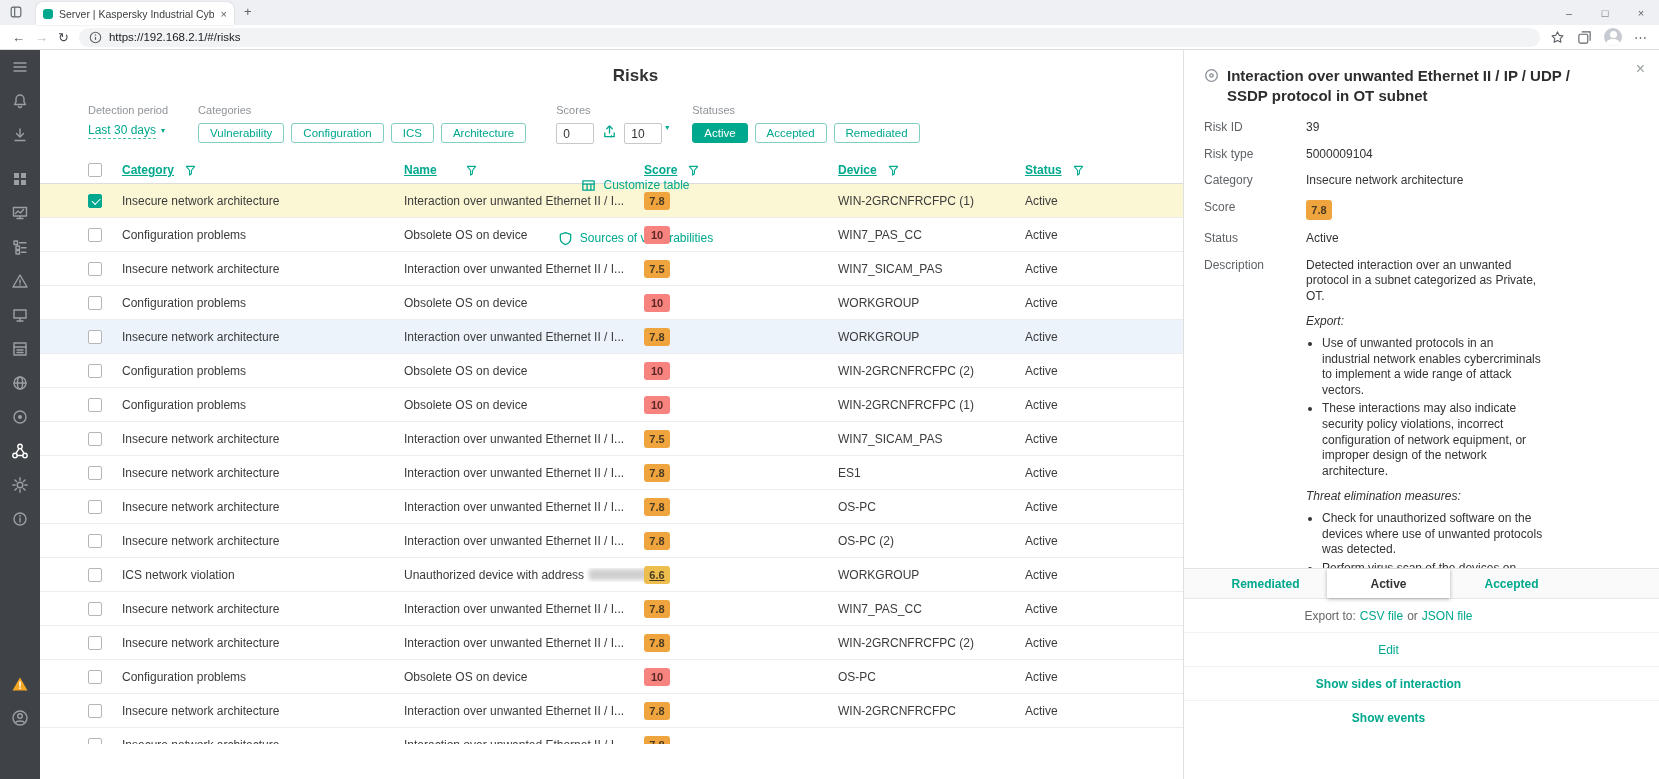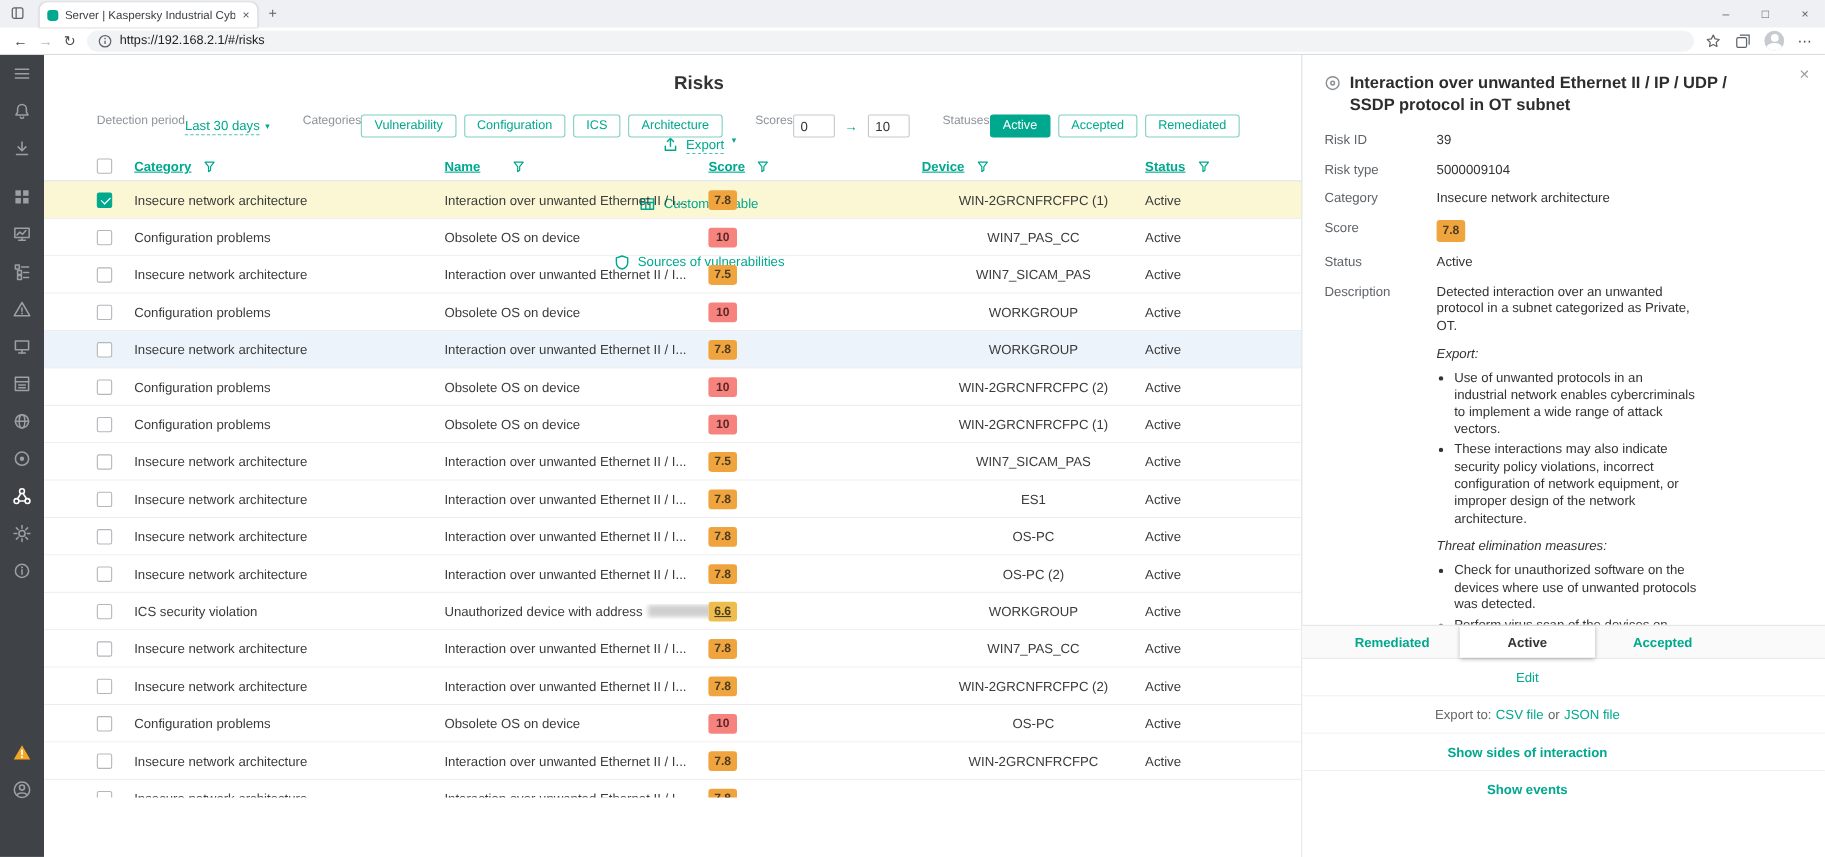--- a/index.html
+++ b/index.html
@@ -40,41 +40,41 @@
   
   .main{width:1143px;flex-shrink:0;overflow:hidden;}
   .page-header{display:flex;align-items:center;padding:16px 0 0 48px;height:42px;gap:38px;flex-direction:column;}
   .page-title{font-size:17px;font-weight:700;color:#333;}
   .tool{display:flex;gap:7px;color:var(--accent,#00A88E);font-size:12px;cursor:pointer;}
   .tool .ti{width:15px;height:15px;stroke:var(--accent,#00A88E);fill:none;stroke-width:1.4;stroke-linecap:round;stroke-linejoin:round;}
   .tool .lbl-u{border-bottom:1px dashed rgba(0,168,142,.7);padding-bottom:1px;}
   .caret{font-size:8px;line-height:1;}
 
   .filters{display:flex;padding-left:48px;margin-top:12px;gap:30px;}
-  .fgroup{display:flex;flex-direction:row;}
+  .fgroup{display:flex;flex-direction:column;}
   .flabel{font-size:11px;color:#8f9499;margin-bottom:7px;}
   .fvalue{font-size:12px;color:var(--accent,#00A88E);display:flex;align-items:center;gap:5px;}
   .fvalue .lbl-u{border-bottom:1px dashed rgba(0,168,142,.7);padding-bottom:1px;}
   .chips{display:flex;gap:7px;justify-content:space-between;}
   .chip{font-size:11.5px;color:var(--accent,#00A88E);border:1px solid #7fd0c2;border-radius:3px;padding:3px 11px;white-space:nowrap;}
   .chip.selected{background:var(--accent,#00A88E);color:#fff;border-color:var(--accent,#00A88E);}
   .score-range{display:flex;align-items:center;gap:9px;}
   .score-box{width:38px;height:21px;border:1px solid #c6c9cc;border-radius:2px;font-size:12px;color:#333;display:flex;align-items:center;padding-left:6px;background:#fff;}
   .score-arrow{color:var(--accent,#00A88E);font-size:12px;}
 
   .table-head{display:flex;align-items:center;height:27px;margin-top:13px;border-bottom:1px solid #dcdcdc;padding-left:48px;}
   .th{display:flex;align-items:center;gap:11px;}
   .th-label{font-size:12px;font-weight:600;color:var(--accent,#00A88E);text-decoration:underline;}
   .funnel{width:11px;height:11px;stroke:var(--accent,#00A88E);fill:none;stroke-width:1.2;stroke-linejoin:round;}
 
   .c-check{width:34px;flex-shrink:0;display:flex;align-items:center;}
   .c-cat{width:282px;flex-shrink:0;padding-right:12px;}
   .c-name{width:240px;flex-shrink:0;padding-right:12px;white-space:nowrap;overflow:hidden;gap:29px;}
   .c-score{width:194px;flex-shrink:0;}
-  .c-device{width:203px;flex-shrink:0;text-align:center;}
+  .c-device{width:187px;flex-shrink:0;}
   .c-status{flex:1;}
 
   .table-body{height:560px;overflow:hidden;}
   .trow{display:flex;align-items:center;height:34px;border-bottom:1px solid #ededed;padding-left:48px;font-size:12px;color:#3b3b3b;background:#fff;}
   .trow.hl-selected{background:var(--selected-row,#FBF7D5);}
   .trow.hl-blue{background:var(--hover-row,#EDF3FA);}
   .checkbox{width:14px;height:14px;border:1px solid #b4b7ba;border-radius:2px;background:#fff;position:relative;display:inline-block;}
   .checkbox.checked{background:var(--accent,#00A88E);border-color:var(--accent,#00A88E);}
   .checkbox.checked::after{content:"";position:absolute;left:2.5px;top:3.5px;width:7px;height:3.5px;border-left:1.6px solid #fff;border-bottom:1.6px solid #fff;transform:rotate(-45deg);}
   .badge{display:inline-block;min-width:26px;text-align:center;padding:3px 5px;border-radius:3px;font-size:11px;font-weight:700;color:#4a3b23;}
@@ -503,21 +503,21 @@
     <span class="cell c-name"><span class="name-text">Interaction over unwanted Ethernet II / I...</span></span>
     <span class="cell c-score"><span class="badge orange">7.8</span></span>
     <span class="cell c-device">OS-PC (2)</span>
     <span class="cell c-status">Active</span>
   </div>
 
   <div class="trow">
     <span class="cell c-check">
               <span class="checkbox"></span>
             </span>
-    <span class="cell c-cat">ICS security violation</span>
+    <span class="cell c-cat">ICS network violation</span>
     <span class="cell c-name"><span class="name-text">Unauthorized device with address</span><span class="redacted"></span></span>
     <span class="cell c-score"><span class="badge yellow">6.6</span></span>
     <span class="cell c-device">WORKGROUP</span>
     <span class="cell c-status">Active</span>
   </div>
 
   <div class="trow">
     <span class="cell c-check">
               <span class="checkbox"></span>
             </span>
@@ -623,29 +623,29 @@
         </div>
       </div>
 
       <div class="panel-bottom">
         <div class="status-switch">
           <span class="seg">Remediated</span>
           <span class="seg current">Active</span>
           <span class="seg">Accepted</span>
         </div>
         <div class="panel-row">
-            <span class="teal">Edit</span>
-          </div>
-        <div class="panel-row">
           <span class="muted">Export to:</span>
           <span class="teal">CSV file</span>
           <span class="muted">or</span>
           <span class="teal">JSON file</span>
         </div>
         <div class="panel-row">
+            <span class="teal">Edit</span>
+          </div>
+        <div class="panel-row">
             <span class="teal bold">Show sides of interaction</span>
           </div>
         <div class="panel-row">
             <span class="teal bold">Show events</span>
           </div>
       </div>
     </div>
 
   </div>
 </div>

